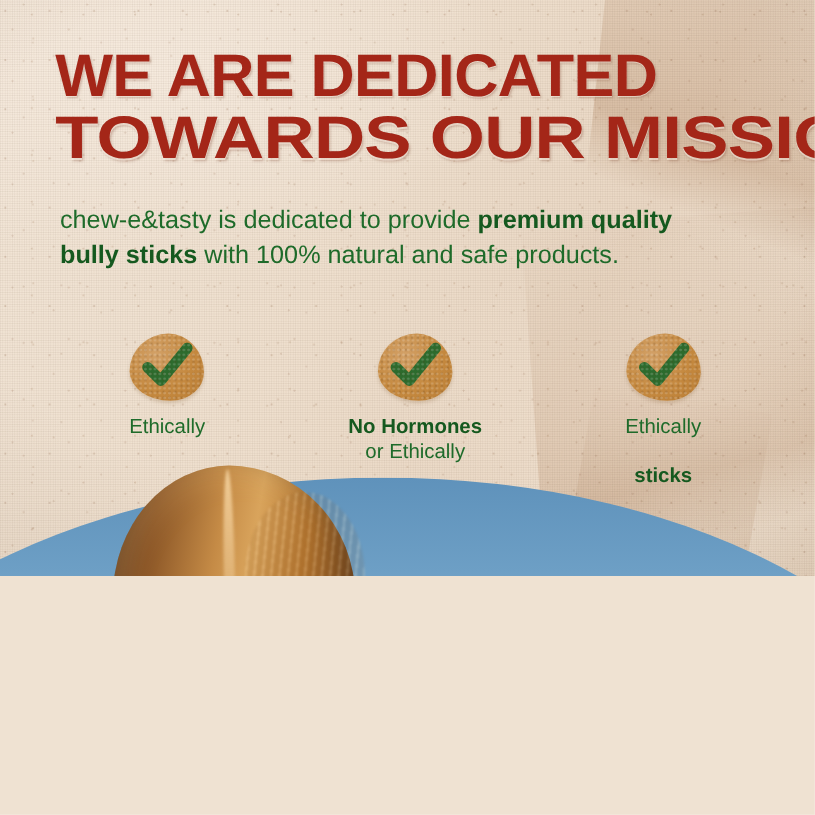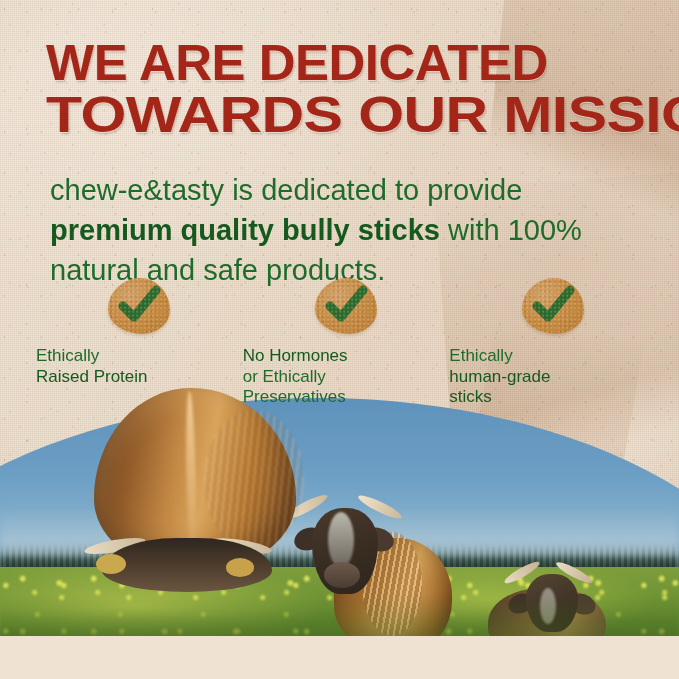--- a/index.html
+++ b/index.html
@@ -5,21 +5,21 @@
   * { margin:0; padding:0; box-sizing:border-box; }
   html,body { width:679px; height:679px; }
   body {
     font-family:"Liberation Sans", sans-serif;
     background:#efe2d2;
     overflow:hidden;
   }
 
   #poster {
     position:relative;
-    width:679px; height:636px;
+    width:679px; height:480px;
     overflow:hidden;
     background:
       radial-gradient(ellipse 70% 55% at 18% 12%, #f6ece0 0%, rgba(246,236,224,0) 62%),
       radial-gradient(ellipse 60% 50% at 88% 72%, #f3e6d6 0%, rgba(243,230,214,0) 65%),
       linear-gradient(118deg, #f2e7d9 0%, #efe1d0 42%, #ead9c6 68%, #f0e3d3 86%, #e9d8c4 100%);
   }
 
   
   .tex-weave {
     position:absolute; inset:-10px;
@@ -93,31 +93,31 @@
       radial-gradient(circle at 50% 85%, rgba(0,0,0,.22) 0 .7px, transparent 1.2px);
     background-size:3px 3px, 4px 4px, 5px 5px;
     -webkit-background-clip:text; background-clip:text;
   }
   .hl-line.l1 { font-size:50px; transform:scaleX(1.02); }
   .hl-line.l2 { font-size:50px; margin-top:6px; transform:scaleX(1.18); }
 
   
   .bodycopy {
     position:absolute; left:50px; top:170px; width:540px;
-    font-size:29px; line-height:1.38;
+    font-size:21px; line-height:1.38;
     color:#1e6b2a; z-index:6;
   }
   .bodycopy b { font-weight:bold; color:#15591f; }
 
   
   .features {
     position:absolute; left:36px; top:278px; width:620px;
     display:flex; z-index:6;
   }
-  .feature { flex:1 1 0; }
+  .feature { flex:1 1 0; text-align:center; }
   .blob {
     position:relative;
     width:62px; height:56px; margin:0 auto 12px;
     background:
       radial-gradient(circle at 35% 30%, #d2a066 0%, #c5893f 55%, #b87c34 100%);
     border-radius:52% 48% 45% 55% / 56% 58% 42% 44%;
     box-shadow:0 2px 3px rgba(130,90,45,.22);
   }
   .blob::after {
     content:""; position:absolute; inset:0;
@@ -128,21 +128,21 @@
     background-size:4px 4px, 5px 5px;
   }
   .check {
     position:absolute; left:50%; top:50%;
     transform:translate(-50%,-52%);
     width:48px; height:44px;
   }
   .feat-label {
     font-size:17px; line-height:1.22; color:#1e6b2a;
   }
-  .feat-label b { font-weight:normal; color:#15591f; }
+  .feat-label b { font-weight:bold; color:#15591f; }
 
   
   .photo-wrap {
     position:absolute; left:0; top:398px;
     width:679px; height:281px;
     z-index:3;
   }
   .photo-mask {
     position:absolute; inset:0;
     clip-path: ellipse(72% 100% at 47% 100%);
@@ -366,46 +366,44 @@
   <div class="features">
 
     <div class="feature">
       <div class="blob">
         <svg class="check" viewBox="0 0 48 44">
           <path d="M8 23 L19 34 L41 7" fill="none" stroke="#2d6b2d" stroke-width="9" stroke-linecap="round" stroke-linejoin="round"></path>
         </svg>
       </div>
       <div class="feat-label">
         <span>Ethically</span><br>
-        <b>Raised Protein</b>
       </div>
     </div>
 
     <div class="feature">
       <div class="blob">
         <svg class="check" viewBox="0 0 48 44">
           <path d="M8 23 L19 34 L41 7" fill="none" stroke="#2d6b2d" stroke-width="9" stroke-linecap="round" stroke-linejoin="round"></path>
         </svg>
       </div>
       <div class="feat-label">
         <b>No Hormones</b><br>
         <span>or Ethically</span><br>
-        <span>Preservatives</span>
       </div>
     </div>
 
     <div class="feature">
       <div class="blob">
         <svg class="check" viewBox="0 0 48 44">
           <path d="M8 23 L19 34 L41 7" fill="none" stroke="#2d6b2d" stroke-width="9" stroke-linecap="round" stroke-linejoin="round"></path>
         </svg>
       </div>
       <div class="feat-label">
         <span>Ethically</span><br>
-        <b>human-grade</b><br>
+        <br>
         <b>sticks</b>
       </div>
     </div>
 
   </div>
 
   <div class="photo-wrap">
     <div class="photo-mask">
       <div class="scene">
         <div class="sky"></div>

